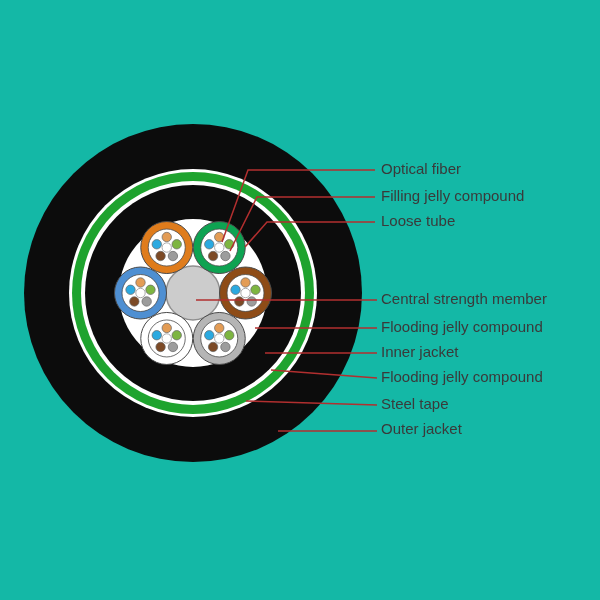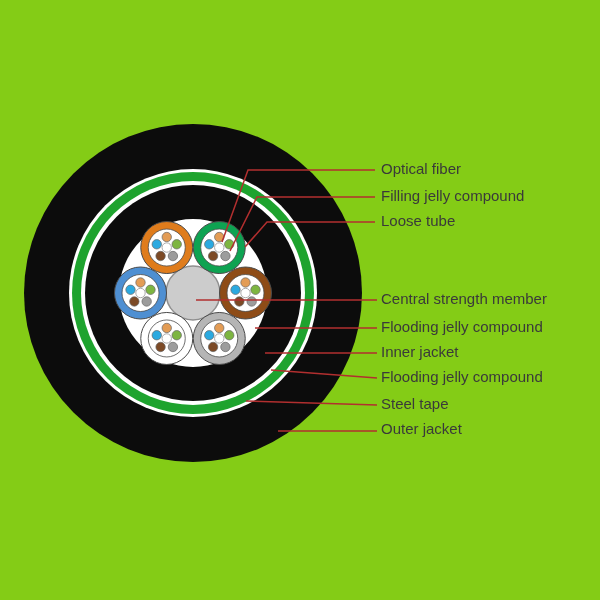--- a/index.html
+++ b/index.html
@@ -1,16 +1,16 @@
 <!DOCTYPE html>
 <html><head>
 <meta charset="utf-8">
 <style>
   html,body{margin:0;padding:0;background:#ffffff;}
-  .page{position:relative;width:600px;height:600px;background:#84cc16;overflow:hidden;
+  .page{position:relative;width:600px;height:600px;background:#14b8a6;overflow:hidden;
         font-family:"Liberation Sans", sans-serif;}
   svg text{font-family:"Liberation Sans", sans-serif;font-size:15px;fill:#3a3a3a;}
 </style>
 </head>
 <body>
 
 <div class="page">
   <svg id="cable-svg" width="600" height="600" viewBox="0 0 600 600" xmlns="http://www.w3.org/2000/svg">
       <circle cx="193" cy="293" r="169" fill="#0c0c0c"></circle>
       <circle cx="193" cy="293" r="124" fill="#ffffff"></circle>

